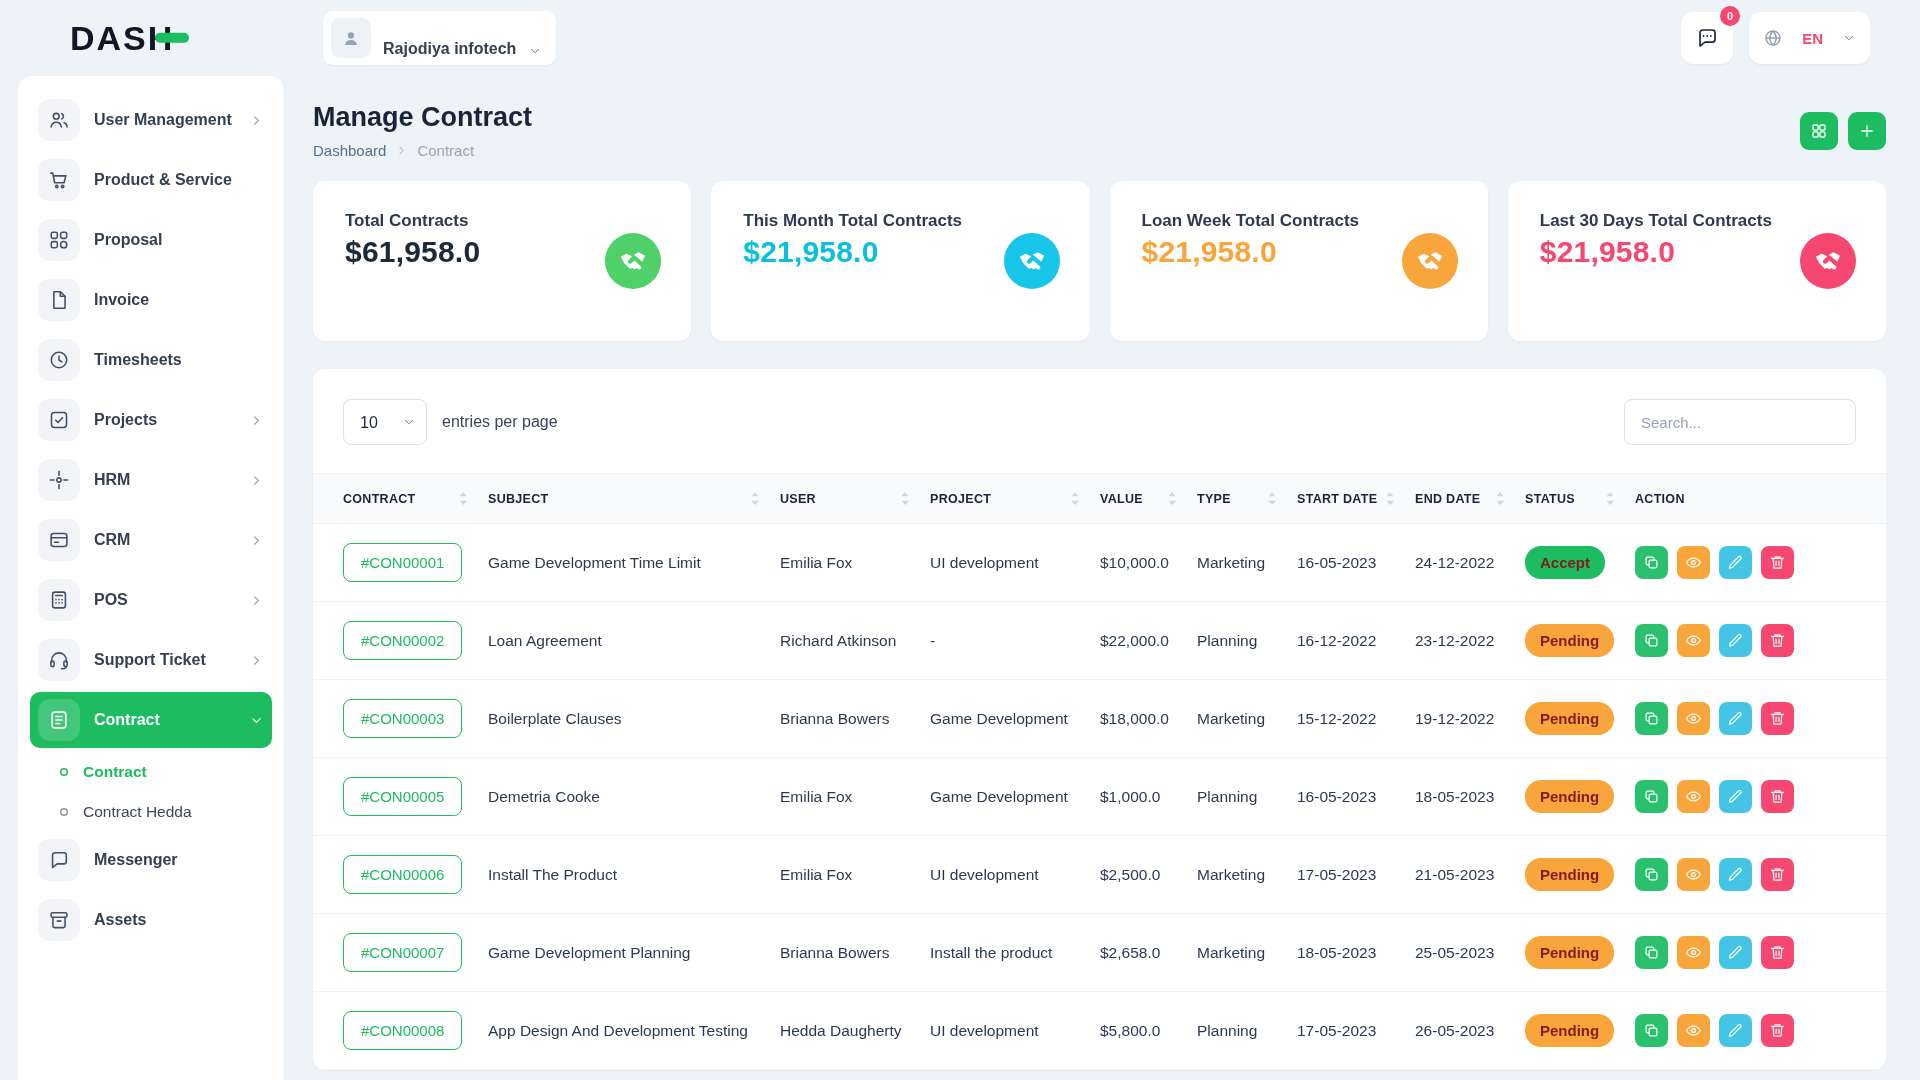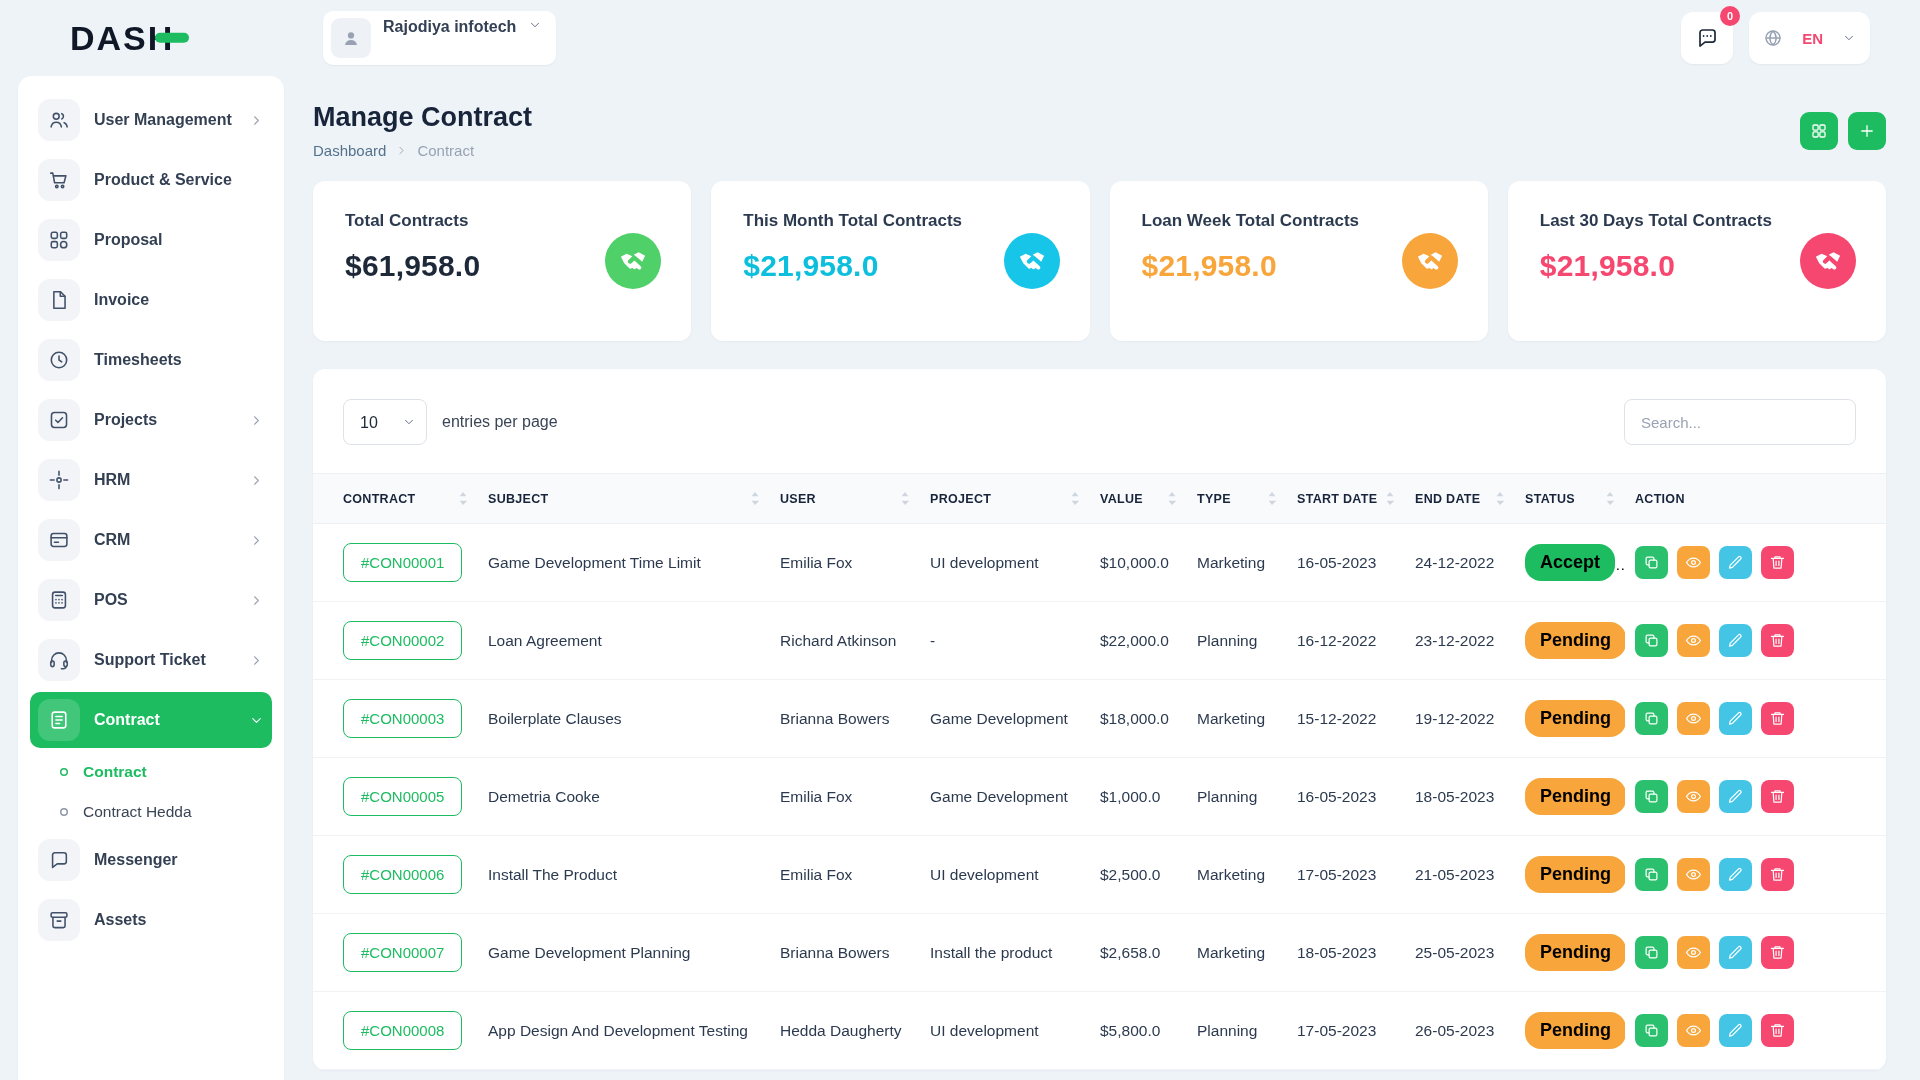--- a/index.html
+++ b/index.html
@@ -7,21 +7,21 @@
   body{background:#eef3f8;font-family:"Liberation Sans",sans-serif;color:#344054}
   .icon{display:inline-flex;align-items:center;justify-content:center}
   svg{display:block}
   button{font-family:inherit}
 
   
   .topbar{display:flex;align-items:center;height:76px;padding-right:50px}
   .logo-wrap{width:284px;padding-left:70px;flex-shrink:0}
   .logo{position:relative;display:inline-block;font-size:34px;font-weight:800;letter-spacing:2px;color:#101828;cursor:pointer}
   .logo::after{content:"";position:absolute;right:-15px;top:50%;transform:translateY(-52%);width:34px;height:10px;border-radius:6px;background:#1dbc61}
-  .company-pill{margin-left:39px;display:flex;align-items:flex-start;gap:12px;background:#fff;border-radius:10px;padding:7px 14px 7px 8px;cursor:pointer;box-shadow:0 1px 2px rgba(16,24,40,.05)}
+  .company-pill{margin-left:39px;display:flex;align-items:flex-end;gap:12px;background:#fff;border-radius:10px;padding:7px 14px 7px 8px;cursor:pointer;box-shadow:0 1px 2px rgba(16,24,40,.05)}
   .avatar-box{width:40px;height:40px;border-radius:9px;background:#eef1f5;color:#98a2b3}
   .avatar-box svg{width:22px;height:22px}
   .company-name{font-size:16px;font-weight:600;color:#344054}
   .chev-sm{color:#667085}
   .chev-sm svg{width:14px;height:14px}
   .topbar-spacer{flex:1}
   .chat-btn{position:relative;width:52px;height:52px;border-radius:12px;background:#fff;border:none;cursor:pointer;color:#1d2939;display:flex;align-items:center;justify-content:center;box-shadow:0 1px 2px rgba(16,24,40,.05)}
   .chat-ic svg{width:24px;height:24px}
   .chat-badge{position:absolute;top:-6px;right:-7px;min-width:20px;height:20px;border-radius:10px;background:#f5476f;color:#fff;font-size:11px;font-weight:700;display:flex;align-items:center;justify-content:center;padding:0 5px}
   .lang-pill{margin-left:16px;display:flex;align-items:center;gap:19px;background:#fff;height:52px;padding:0 14px;border-radius:12px;cursor:pointer;box-shadow:0 1px 2px rgba(16,24,40,.05)}
@@ -59,21 +59,21 @@
   .crumb-sep svg{width:13px;height:13px}
   .crumb-current{color:#98a2b3}
   .head-actions{display:flex;gap:10px}
   .sq-btn{width:38px;height:38px;border-radius:9px;border:none;background:#1dbc61;color:#fff;cursor:pointer;display:flex;align-items:center;justify-content:center}
   .sq-btn svg{width:18px;height:18px}
 
   
   .stats-grid{display:grid;grid-template-columns:repeat(4,1fr);gap:20px;margin-top:22px}
   .stat-card{position:relative;background:#fff;border-radius:12px;padding:30px 32px;height:160px;box-shadow:0 1px 3px rgba(16,24,40,.04)}
   .stat-title{font-size:17px;font-weight:600;color:#2c3a4f;white-space:nowrap}
-  .stat-value{font-size:30px;font-weight:800;margin-top:18px;letter-spacing:.2px}
+  .stat-value{font-size:30px;font-weight:800;margin-top:4px;letter-spacing:.2px}
   .stat-icon{position:absolute;right:30px;top:50%;transform:translateY(-50%);width:56px;height:56px;border-radius:50%;display:flex;align-items:center;justify-content:center;color:#fff;flex-shrink:0}
   .stat-glyph svg{width:28px;height:28px}
 
   
   .table-card{background:#fff;border-radius:12px;margin-top:28px;padding-top:30px;box-shadow:0 1px 3px rgba(16,24,40,.04)}
   .table-controls{display:flex;align-items:center;padding:0 30px}
   .select-wrap{position:relative}
   #entries-select{appearance:none;-webkit-appearance:none;width:84px;height:46px;border:1px solid #dde2e8;border-radius:8px;background:#fff;font-size:16px;color:#1d2939;padding:0 30px 0 16px;cursor:pointer;font-family:inherit}
   .sel-chev{position:absolute;right:11px;top:50%;transform:translateY(-50%);color:#667085;pointer-events:none}
   .sel-chev svg{width:14px;height:14px}
@@ -91,21 +91,21 @@
   .data-table th:nth-child(7){width:118px}
   .data-table th:nth-child(8){width:110px}
   .data-table th:nth-child(9){width:110px}
   .th-inner{display:flex;align-items:center;justify-content:space-between;gap:6px}
   .th-label{font-size:12.5px;font-weight:700;color:#18243a;letter-spacing:.3px;text-transform:uppercase;white-space:nowrap}
   .sort{color:#cfd6dd;flex-shrink:0}
   .sort svg{width:10px;height:15px}
   .data-table td{padding:19px 10px;border-bottom:1px solid #f0f2f5;font-size:15.5px;color:#2c3a4f;vertical-align:middle;white-space:nowrap;overflow:hidden;text-overflow:ellipsis}
   .data-table th:first-child,.data-table td:first-child{padding-left:30px}
   .contract-badge{display:inline-block;border:1px solid #1dbc61;color:#1dbc61;border-radius:8px;padding:10px 17px;font-size:15px;cursor:pointer;background:#fff}
-  .status-badge{display:inline-block;min-width:58px;text-align:center;color:#000000;font-size:18px;font-weight:600;padding:8px 15px;border-radius:16px}
+  .status-badge{display:inline-block;min-width:58px;text-align:center;color:#7f1d1d;font-size:15px;font-weight:600;padding:8px 15px;border-radius:16px}
   .actions{display:flex;gap:9px}
   .action-btn{width:33px;height:33px;border-radius:8px;border:none;cursor:pointer;color:#fff;display:flex;align-items:center;justify-content:center;padding:0;flex-shrink:0}
   .abtn-ic svg{width:17px;height:17px}
 </style>
 </head>
 <body>
 
 <header class="topbar">
   <div class="logo-wrap">
     <div class="logo">DASH</div>

